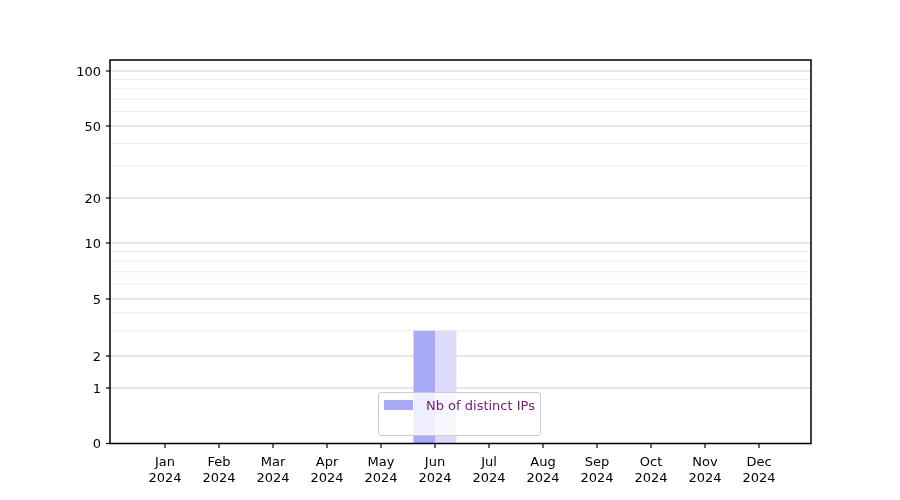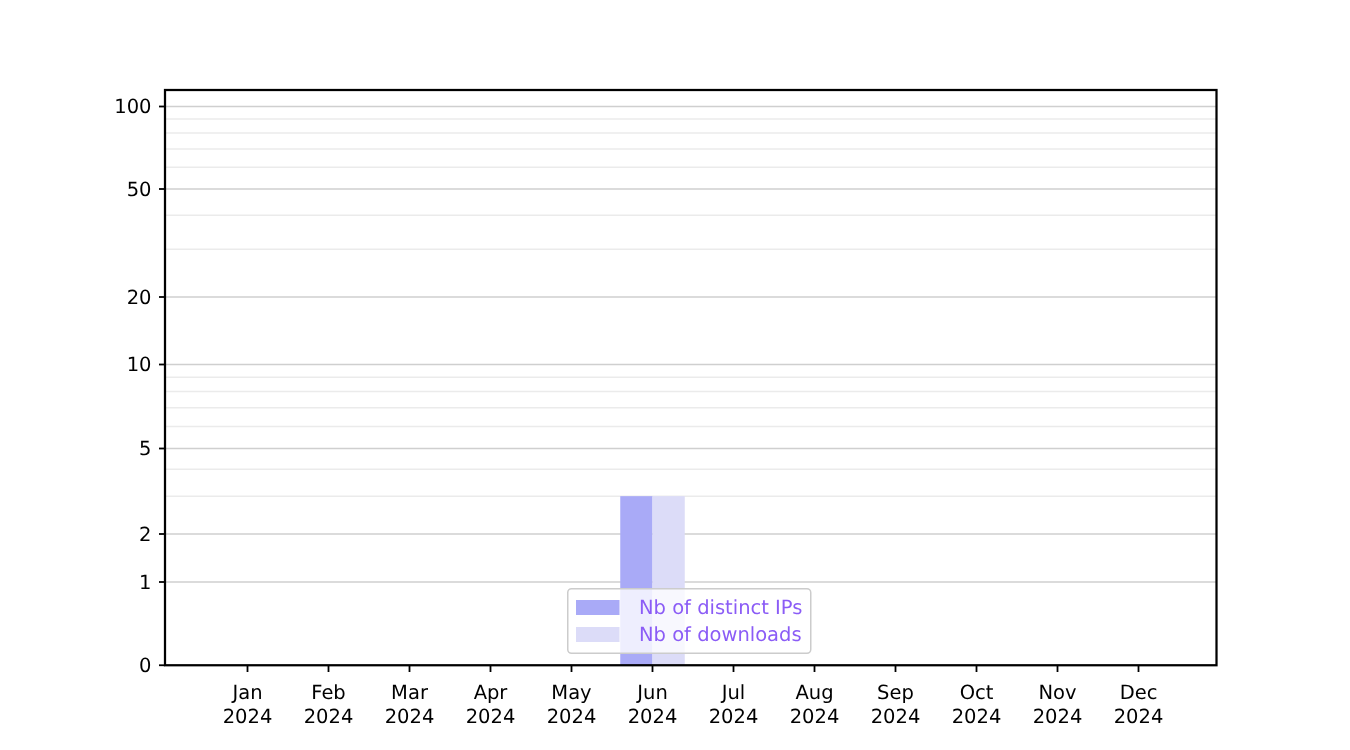--- a/index.html
+++ b/index.html
@@ -7,21 +7,21 @@
   .figure{position:absolute;inset:0;width:900px;height:500px;background:#fff;overflow:hidden;}
   .chart-title{position:absolute;left:110px;top:31px;width:701px;text-align:center;
     font-size:15px;color:#000;}
   svg.plot{position:absolute;left:0;top:0;z-index:1;}
   .tick-label{font-size:13px;fill:#000;}
   .legend{position:absolute;left:378px;top:392px;width:150px;height:32px;z-index:2;
     background:rgba(255,255,255,0.8);border:1px solid #ccc;border-radius:3px;
     padding:5px 6px 5px 5px;display:flex;flex-direction:column;justify-content:space-between;}
   .legend-row{display:flex;align-items:center;height:14px;}
   .legend-swatch{width:29px;height:10px;flex:0 0 29px;}
-  .legend-label{margin-left:13px;font-size:13px;color:#8b5cf6;white-space:nowrap;}
+  .legend-label{margin-left:13px;font-size:13px;color:#701a75;white-space:nowrap;}
 </style>
 </head>
 <body>
 
 <div class="figure">
   <svg class="plot" width="900" height="500">
       <line x1="110" x2="811" y1="330.7770981870637" y2="330.7770981870637" stroke="#ebebeb" stroke-width="1"></line>
       <line x1="110" x2="811" y1="312.8811645501363" y2="312.8811645501363" stroke="#ebebeb" stroke-width="1"></line>
       <line x1="110" x2="811" y1="284.27007327330756" y2="284.27007327330756" stroke="#ebebeb" stroke-width="1"></line>
       <line x1="110" x2="811" y1="271.81609767846646" y2="271.81609767846646" stroke="#ebebeb" stroke-width="1"></line>
@@ -94,18 +94,14 @@
       <text x="705" y="482" text-anchor="middle" class="tick-label">2024</text>
       <line x1="759" x2="759" y1="443.5" y2="448" stroke="#000000" stroke-width="1.2"></line>
       <text x="759" y="466" text-anchor="middle" class="tick-label">Dec</text>
       <text x="759" y="482" text-anchor="middle" class="tick-label">2024</text>
     </svg>
   <div class="legend">
     <div class="legend-row">
       <span class="legend-swatch" style="background: rgb(169, 170, 247);"></span>
       <span class="legend-label">Nb of distinct IPs</span>
     </div>
-    <div class="legend-row">
-      <span class="legend-swatch" style="background: rgb(220, 220, 248);"></span>
-      <span class="legend-label">Nb of downloads</span>
-    </div>
   </div>
 </div>
 
 </body></html>

